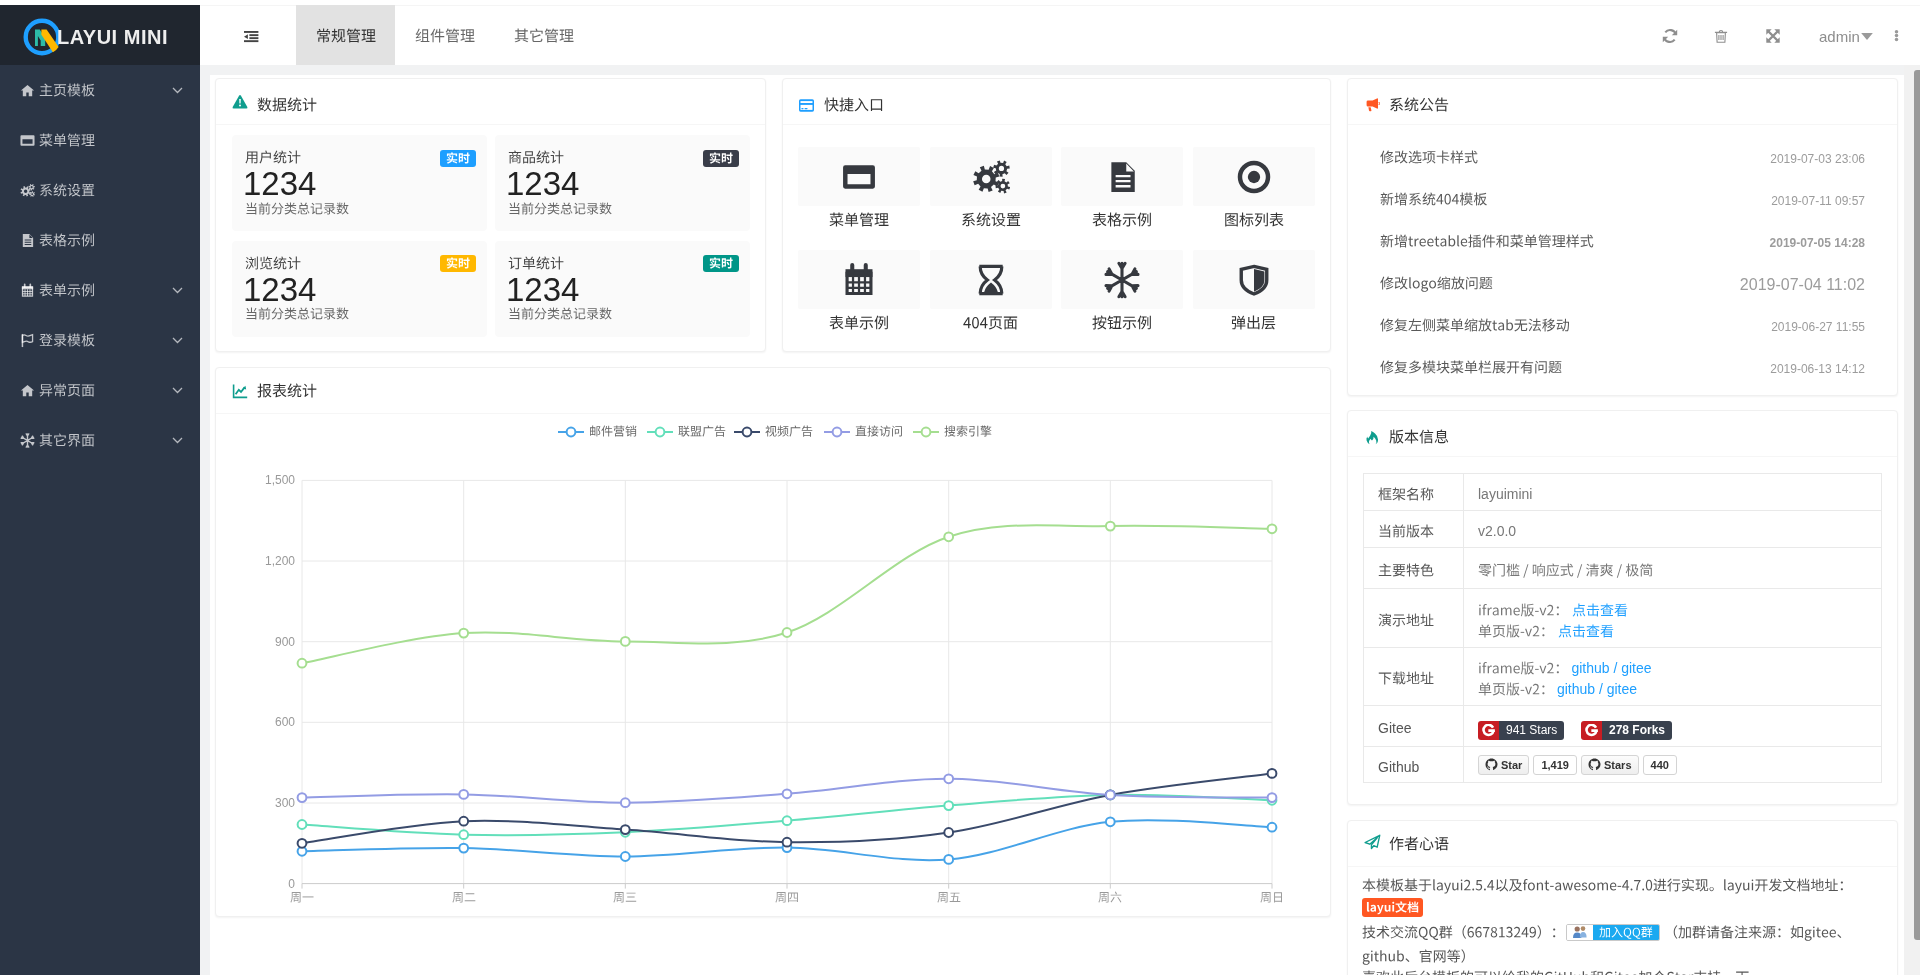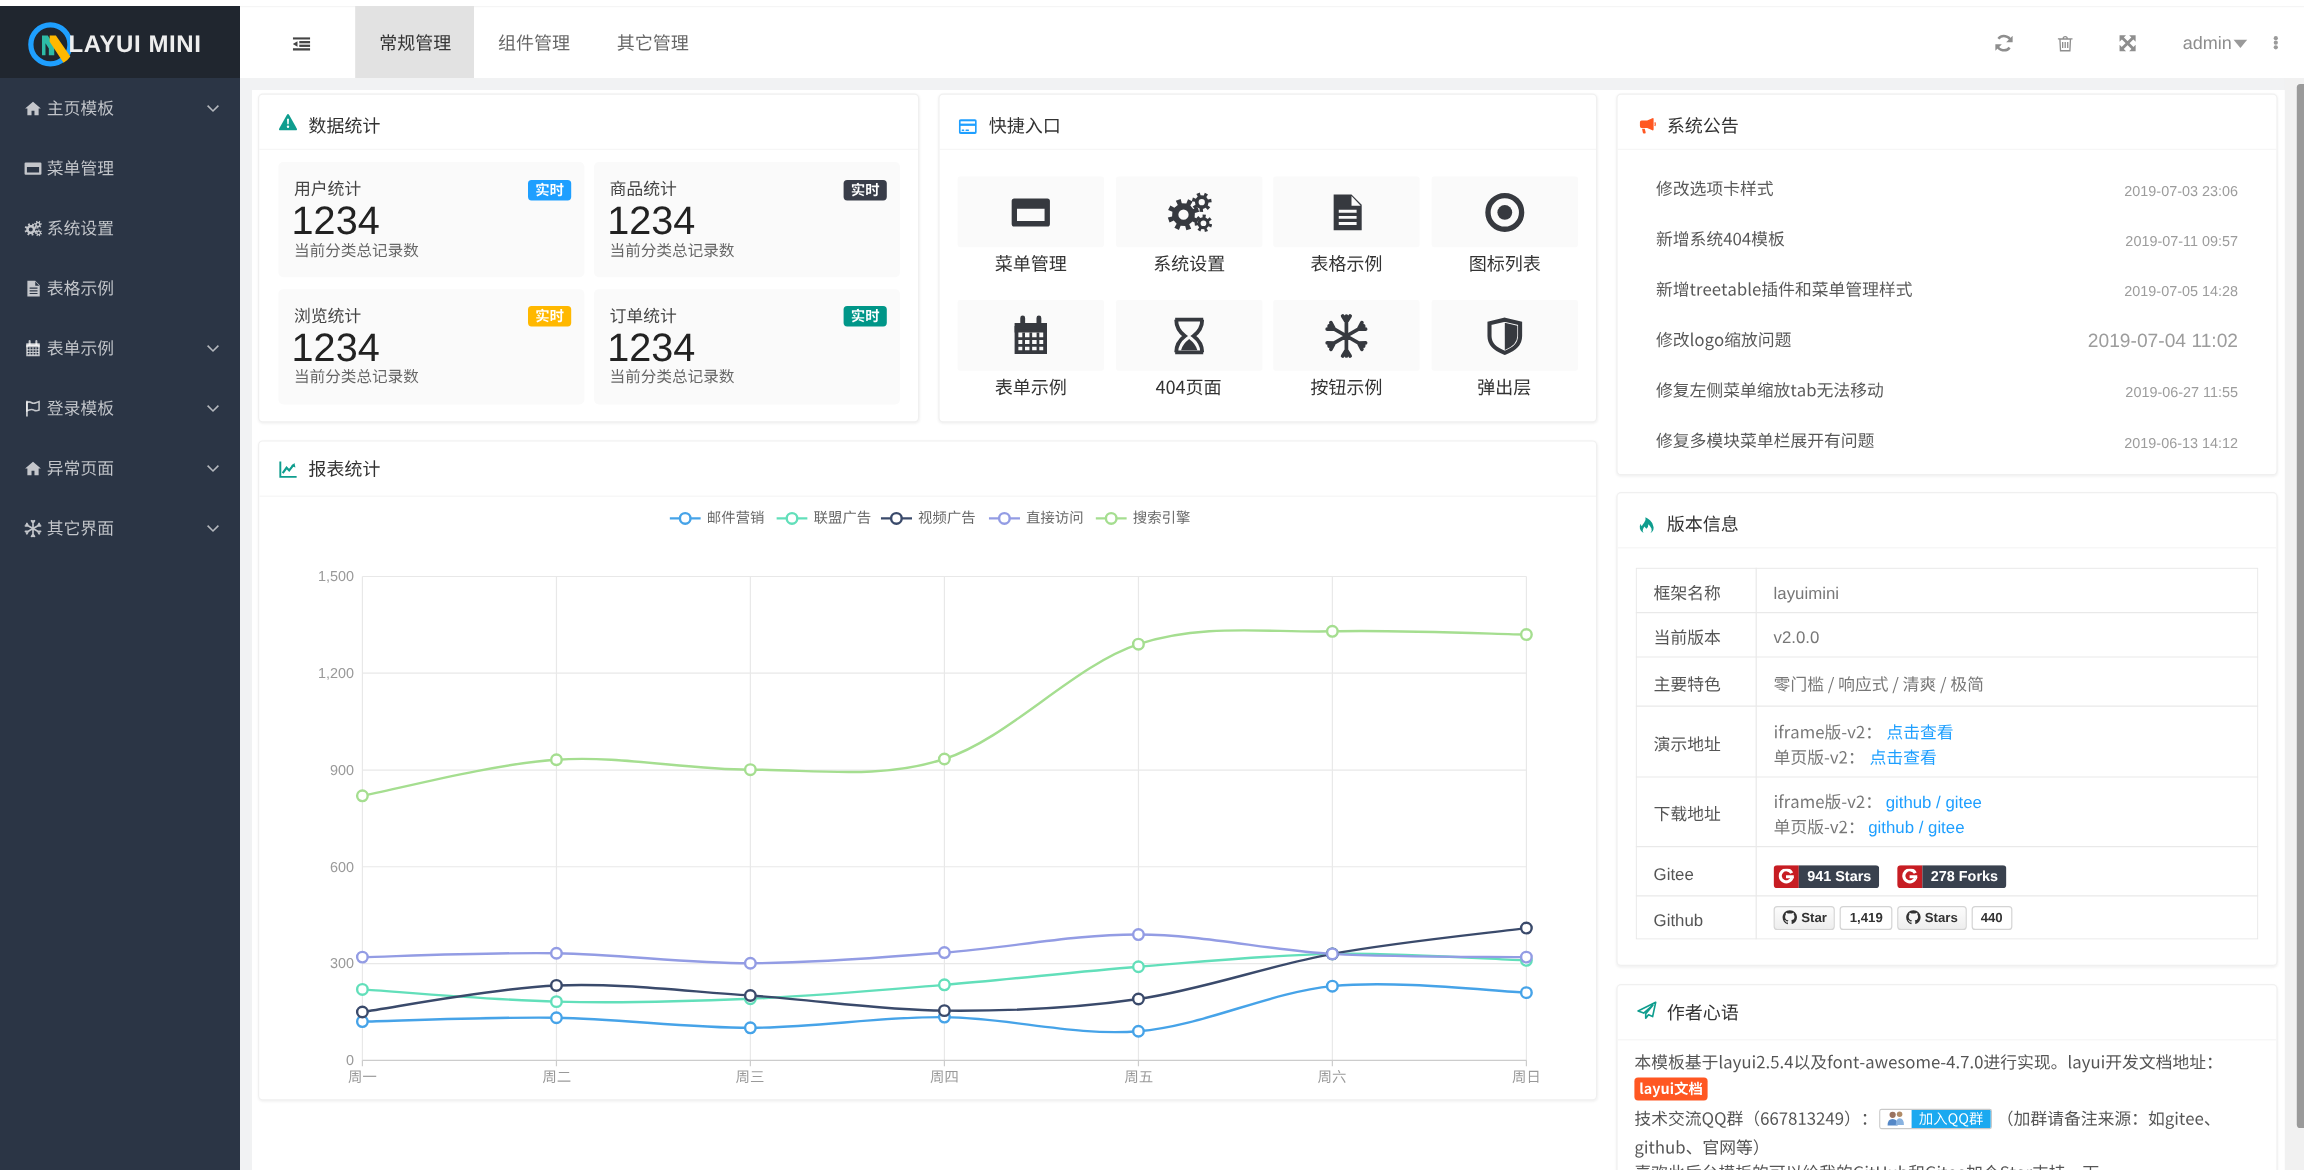--- a/index.html
+++ b/index.html
@@ -852,21 +852,21 @@
         <use href="#g75" x="8269"></use>
         <use href="#g4" x="9269"></use>
         <use href="#g5" x="10269"></use>
         <use href="#g6" x="11269"></use>
         <use href="#g7" x="12269"></use>
         <use href="#g64" x="13269"></use>
         <use href="#g65" x="14269"></use>
       </g>
     </svg>
   </div>
-<div style="position:absolute;right:55px;top:243px;transform:translateY(-50%);font-size:12px;color:#9c9c9c;font-weight:normal;white-space:nowrap;line-height:1;">2019-07-05 14:28</div>
+<div style="position:absolute;right:55px;top:243px;transform:translateY(-50%);font-size:12px;color:#9c9c9c;font-weight:bold;white-space:nowrap;line-height:1;">2019-07-05 14:28</div>
 <div style="position:absolute;left:1380px;top:275.5px;">
     <svg width="112.8" height="15" style="overflow:visible;display:block;">
       <g transform="translate(0,12.3) scale(0.01400,-0.01400)" fill="#595959">
         <use href="#g59" x="0"></use>
         <use href="#g60" x="1000"></use>
         <use href="#g73" x="2000"></use>
         <use href="#g76" x="2284"></use>
         <use href="#g77" x="2890"></use>
         <use href="#g76" x="3454"></use>
         <use href="#g78" x="4060"></use>
@@ -1320,21 +1320,21 @@
     </svg>
     <span style="font-size:14px;color:#1E9FFF;line-height:15px;margin-left:3px">github / gitee</span>
   </div>
 <div style="position:absolute;left:1478px;top:720.5px;height:19px;display:flex;border-radius:3px;overflow:hidden">
     <div style="width:21px;background:#c71d23;display:flex;align-items:center;justify-content:center">
       <svg width="13" height="13" viewBox="0 0 16 16">
         <path fill="none" stroke="#fff" stroke-width="3.2" d="M13.6 4.4 A6.2 6.2 0 1 0 14.2 8.2"></path>
         <path stroke="#fff" stroke-width="3.2" d="M14.2 9.8 V8.2 H7.8"></path>
       </svg>
     </div>
-    <div style="background:#39414e;color:#fff;font-size:12px;font-weight:bold;display:flex;align-items:center;padding:0 7px">941 Stars</div>
+    <div style="background:#39414e;color:#fff;font-size:12px;font-weight:normal;display:flex;align-items:center;padding:0 7px">941 Stars</div>
   </div>
 <div style="position:absolute;left:1581px;top:720.5px;height:19px;display:flex;border-radius:3px;overflow:hidden">
     <div style="width:21px;background:#c71d23;display:flex;align-items:center;justify-content:center">
       <svg width="13" height="13" viewBox="0 0 16 16">
         <path fill="none" stroke="#fff" stroke-width="3.2" d="M13.6 4.4 A6.2 6.2 0 1 0 14.2 8.2"></path>
         <path stroke="#fff" stroke-width="3.2" d="M14.2 9.8 V8.2 H7.8"></path>
       </svg>
     </div>
     <div style="background:#39414e;color:#fff;font-size:12px;font-weight:bold;display:flex;align-items:center;padding:0 7px">278 Forks</div>
   </div>

